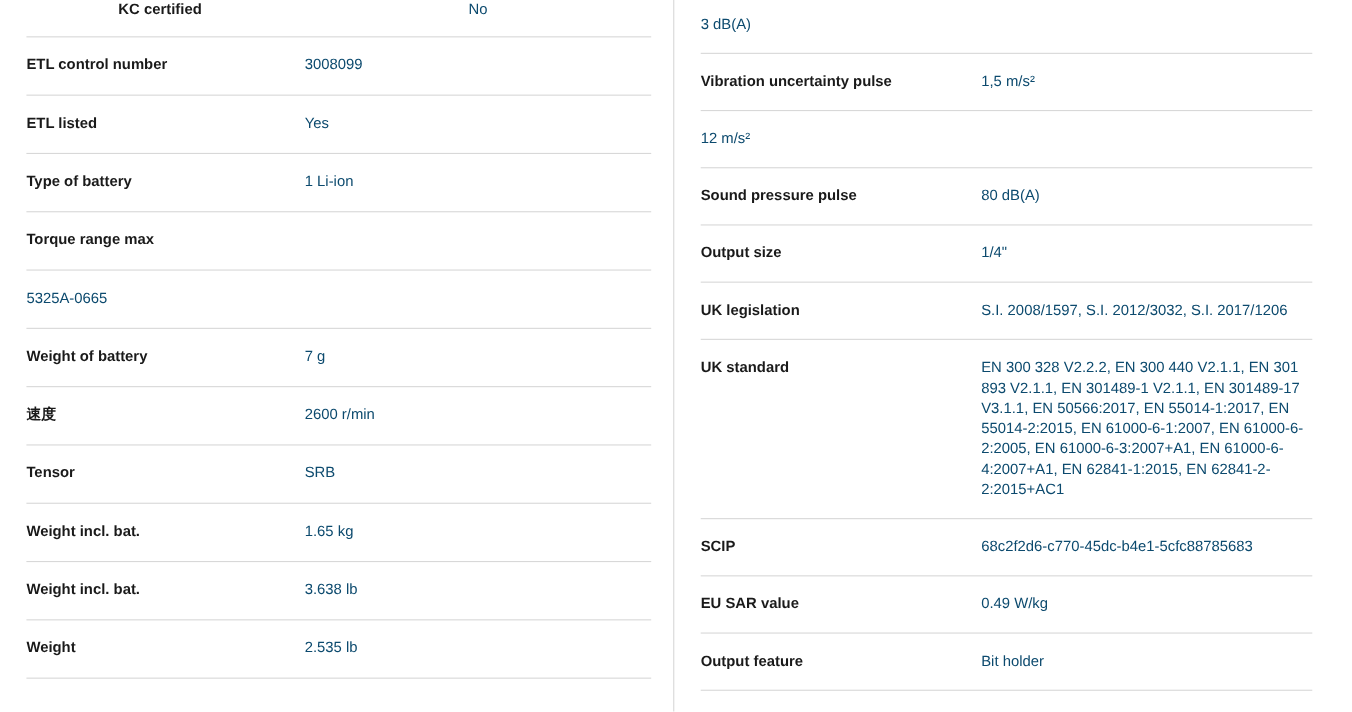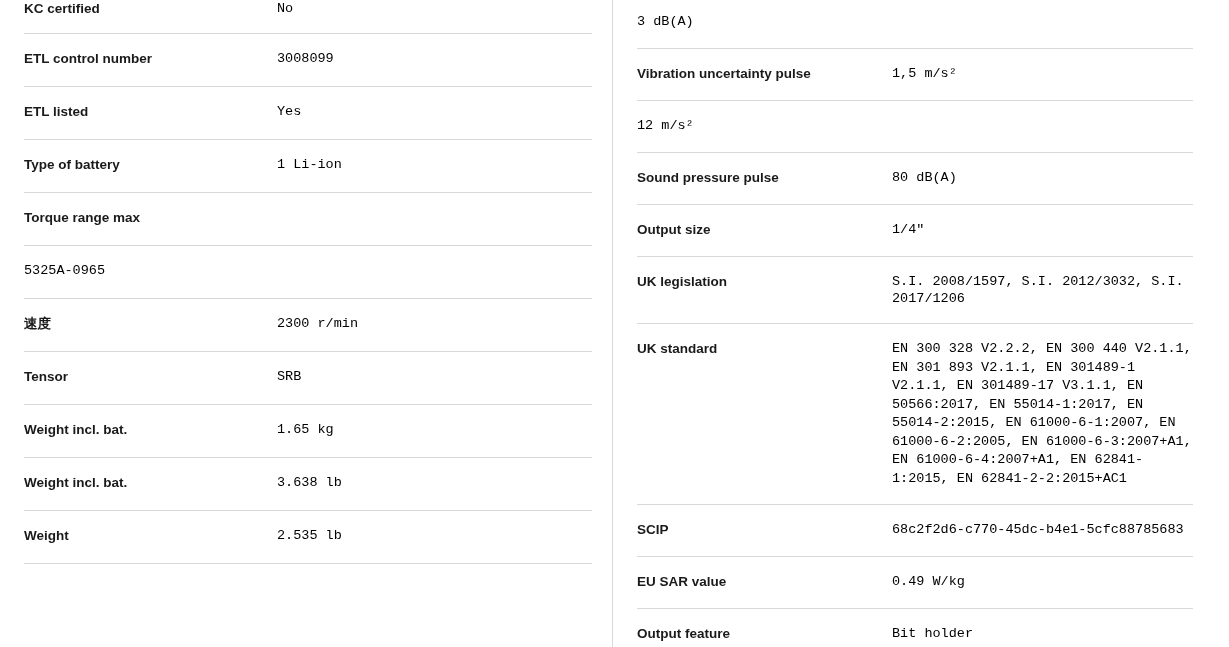--- a/index.html
+++ b/index.html
@@ -59,28 +59,28 @@
   }
   .col-right .spec-label {
     width: 255px;
     flex: 0 0 255px;
   }
   .spec-value {
     flex: 1 1 auto;
     font-size: 13.5px;
     font-weight: normal;
     line-height: 17px;
-    color: #000000;
+    color: #0c4a6e;
     white-space: pre-wrap;
-    font-family: Liberation Mono, monospace;
   }
   .col-left .spec-row:first-child {
     padding-top: 0;
     padding-bottom: 16px;
     min-height: 0;
+    text-align: center;
   }
   .col-right .spec-row:first-child {
     padding-top: 13px;
   }
   .spec-row.tall .spec-value {
     line-height: 18.5px;
   }
 </style>
 </head>
 <body>
@@ -102,25 +102,29 @@
       <div class="spec-value">Yes</div>
     </div>
     <div class="spec-row">
       <div class="spec-label">Type of battery</div>
       <div class="spec-value">1 Li-ion</div>
     </div>
     <div class="spec-row">
       <div class="spec-label">Torque range max</div>
     </div>
     <div class="spec-row">
-      <div class="spec-value">5325A-0965</div>
+      <div class="spec-value">5325A-0665</div>
+    </div>
+    <div class="spec-row">
+      <div class="spec-label">Weight of battery</div>
+      <div class="spec-value">7 g</div>
     </div>
     <div class="spec-row">
       <div class="spec-label">速度</div>
-      <div class="spec-value">2300 r/min</div>
+      <div class="spec-value">2600 r/min</div>
     </div>
     <div class="spec-row">
       <div class="spec-label">Tensor</div>
       <div class="spec-value">SRB</div>
     </div>
     <div class="spec-row">
       <div class="spec-label">Weight incl. bat.</div>
       <div class="spec-value">1.65 kg</div>
     </div>
     <div class="spec-row">

